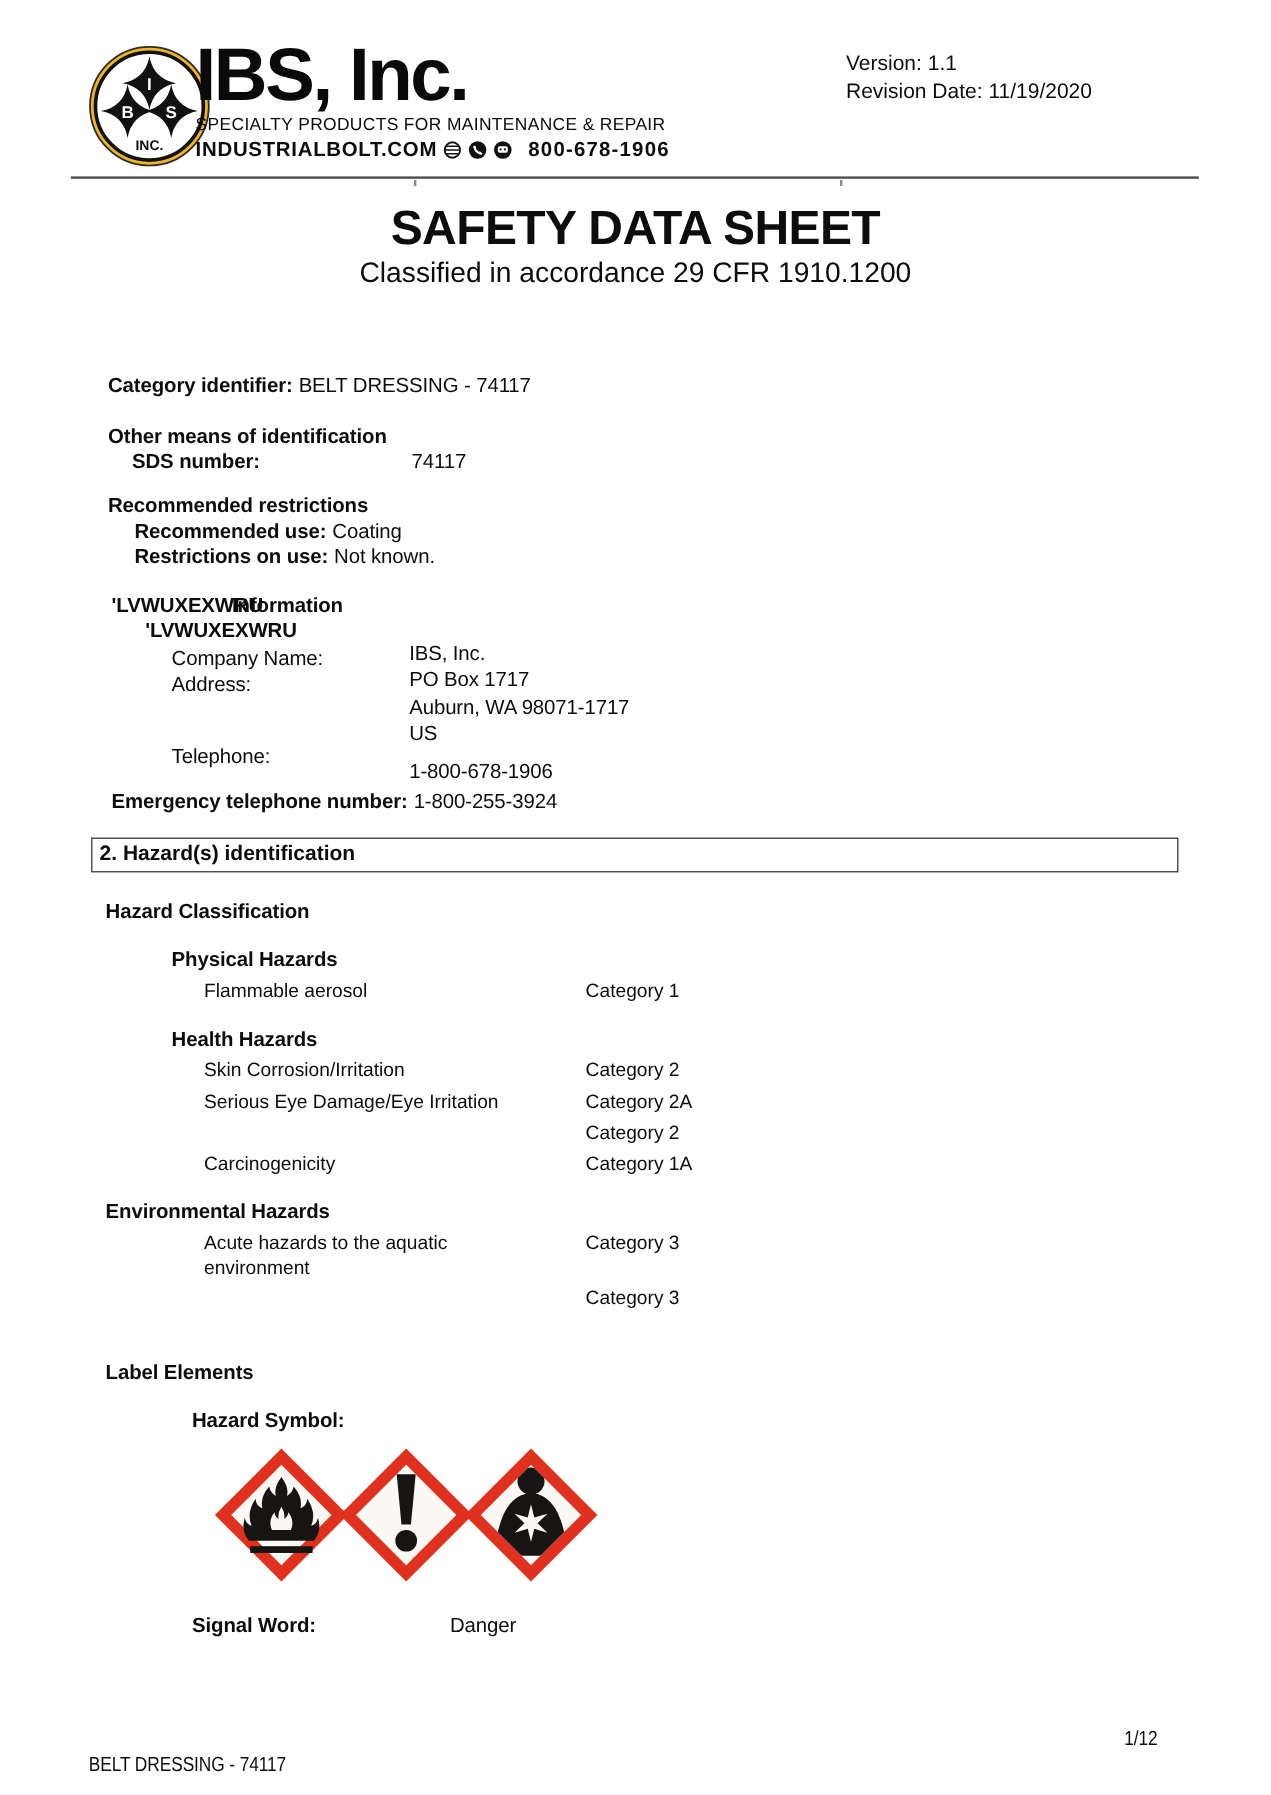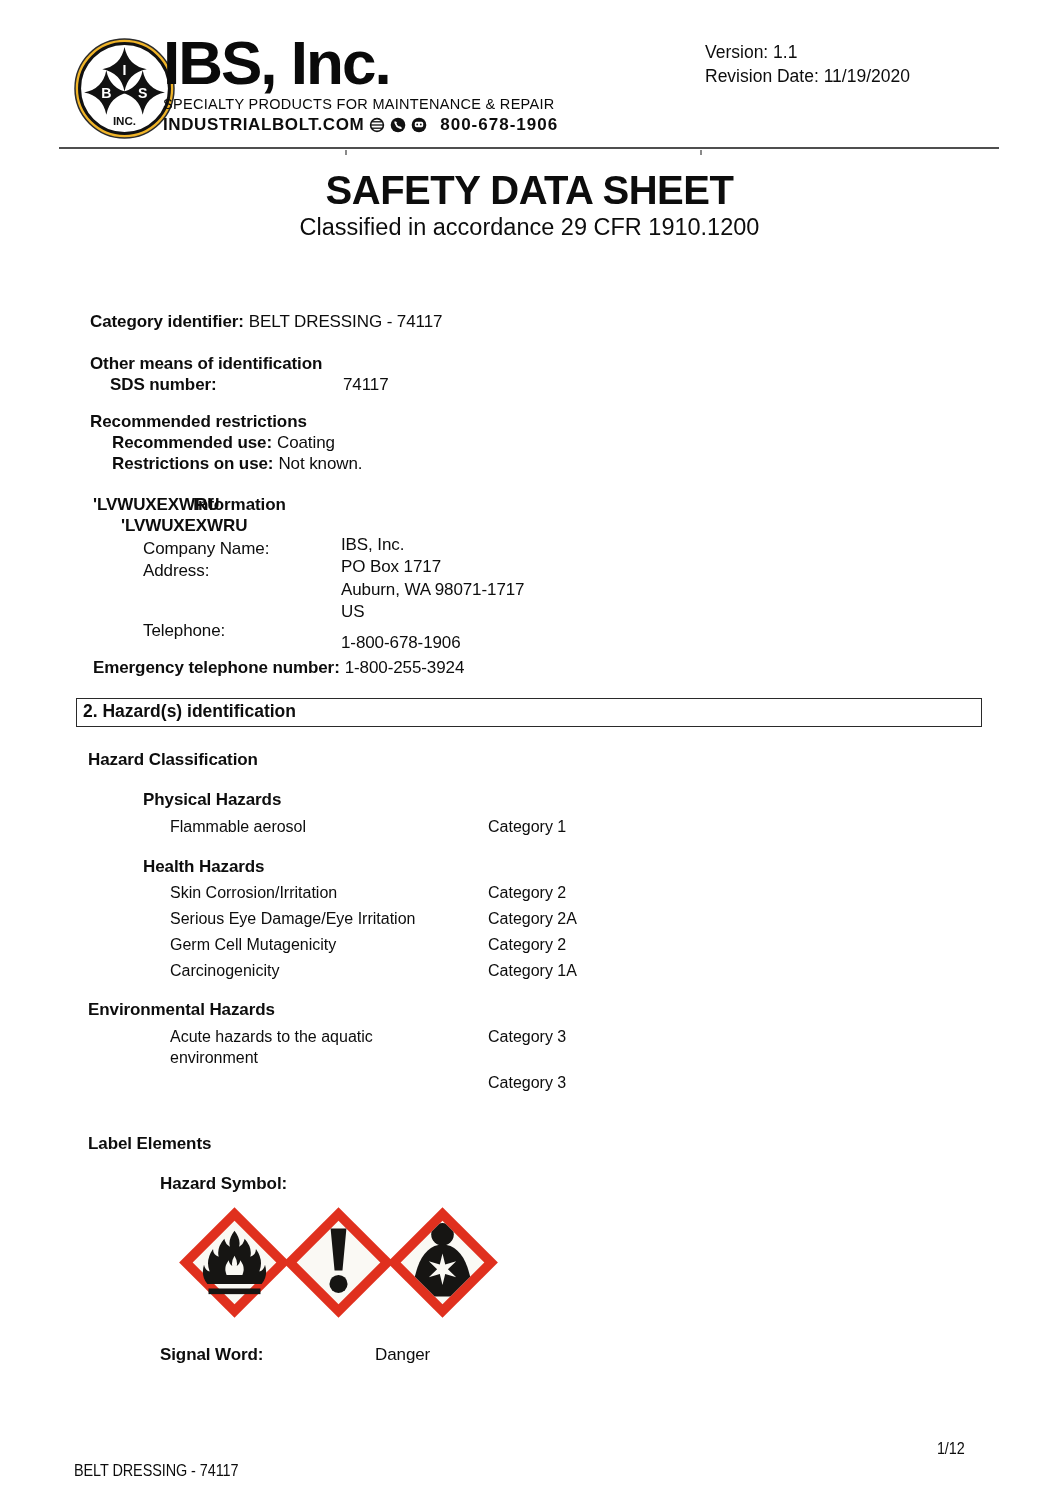--- a/index.html
+++ b/index.html
@@ -167,21 +167,20 @@
   <div class="abs t b" style="left:143px; top:856px;">Health Hazards</div>
   <div class="row" style="left:170px; top:882px;">
     <span class="name">Skin Corrosion/Irritation</span>
     <span class="cat">Category 2</span>
   </div>
   <div class="row" style="left:170px; top:908px;">
     <span class="name">Serious Eye Damage/Eye Irritation</span>
     <span class="cat">Category 2A</span>
   </div>
   <div class="row" style="left:170px; top:934px;">
-    <span class="name">Germ Cell Mutagenicity</span>
     <span class="cat">Category 2</span>
   </div>
   <div class="row" style="left:170px; top:960px;">
     <span class="name">Carcinogenicity</span>
     <span class="cat">Category 1A</span>
   </div>
 
   <div class="abs t b" style="left:88px; top:999px;">Environmental Hazards</div>
   <div class="row" style="left:170px; top:1026px;">
     <span class="name wrap">Acute hazards to the aquatic environment</span>

